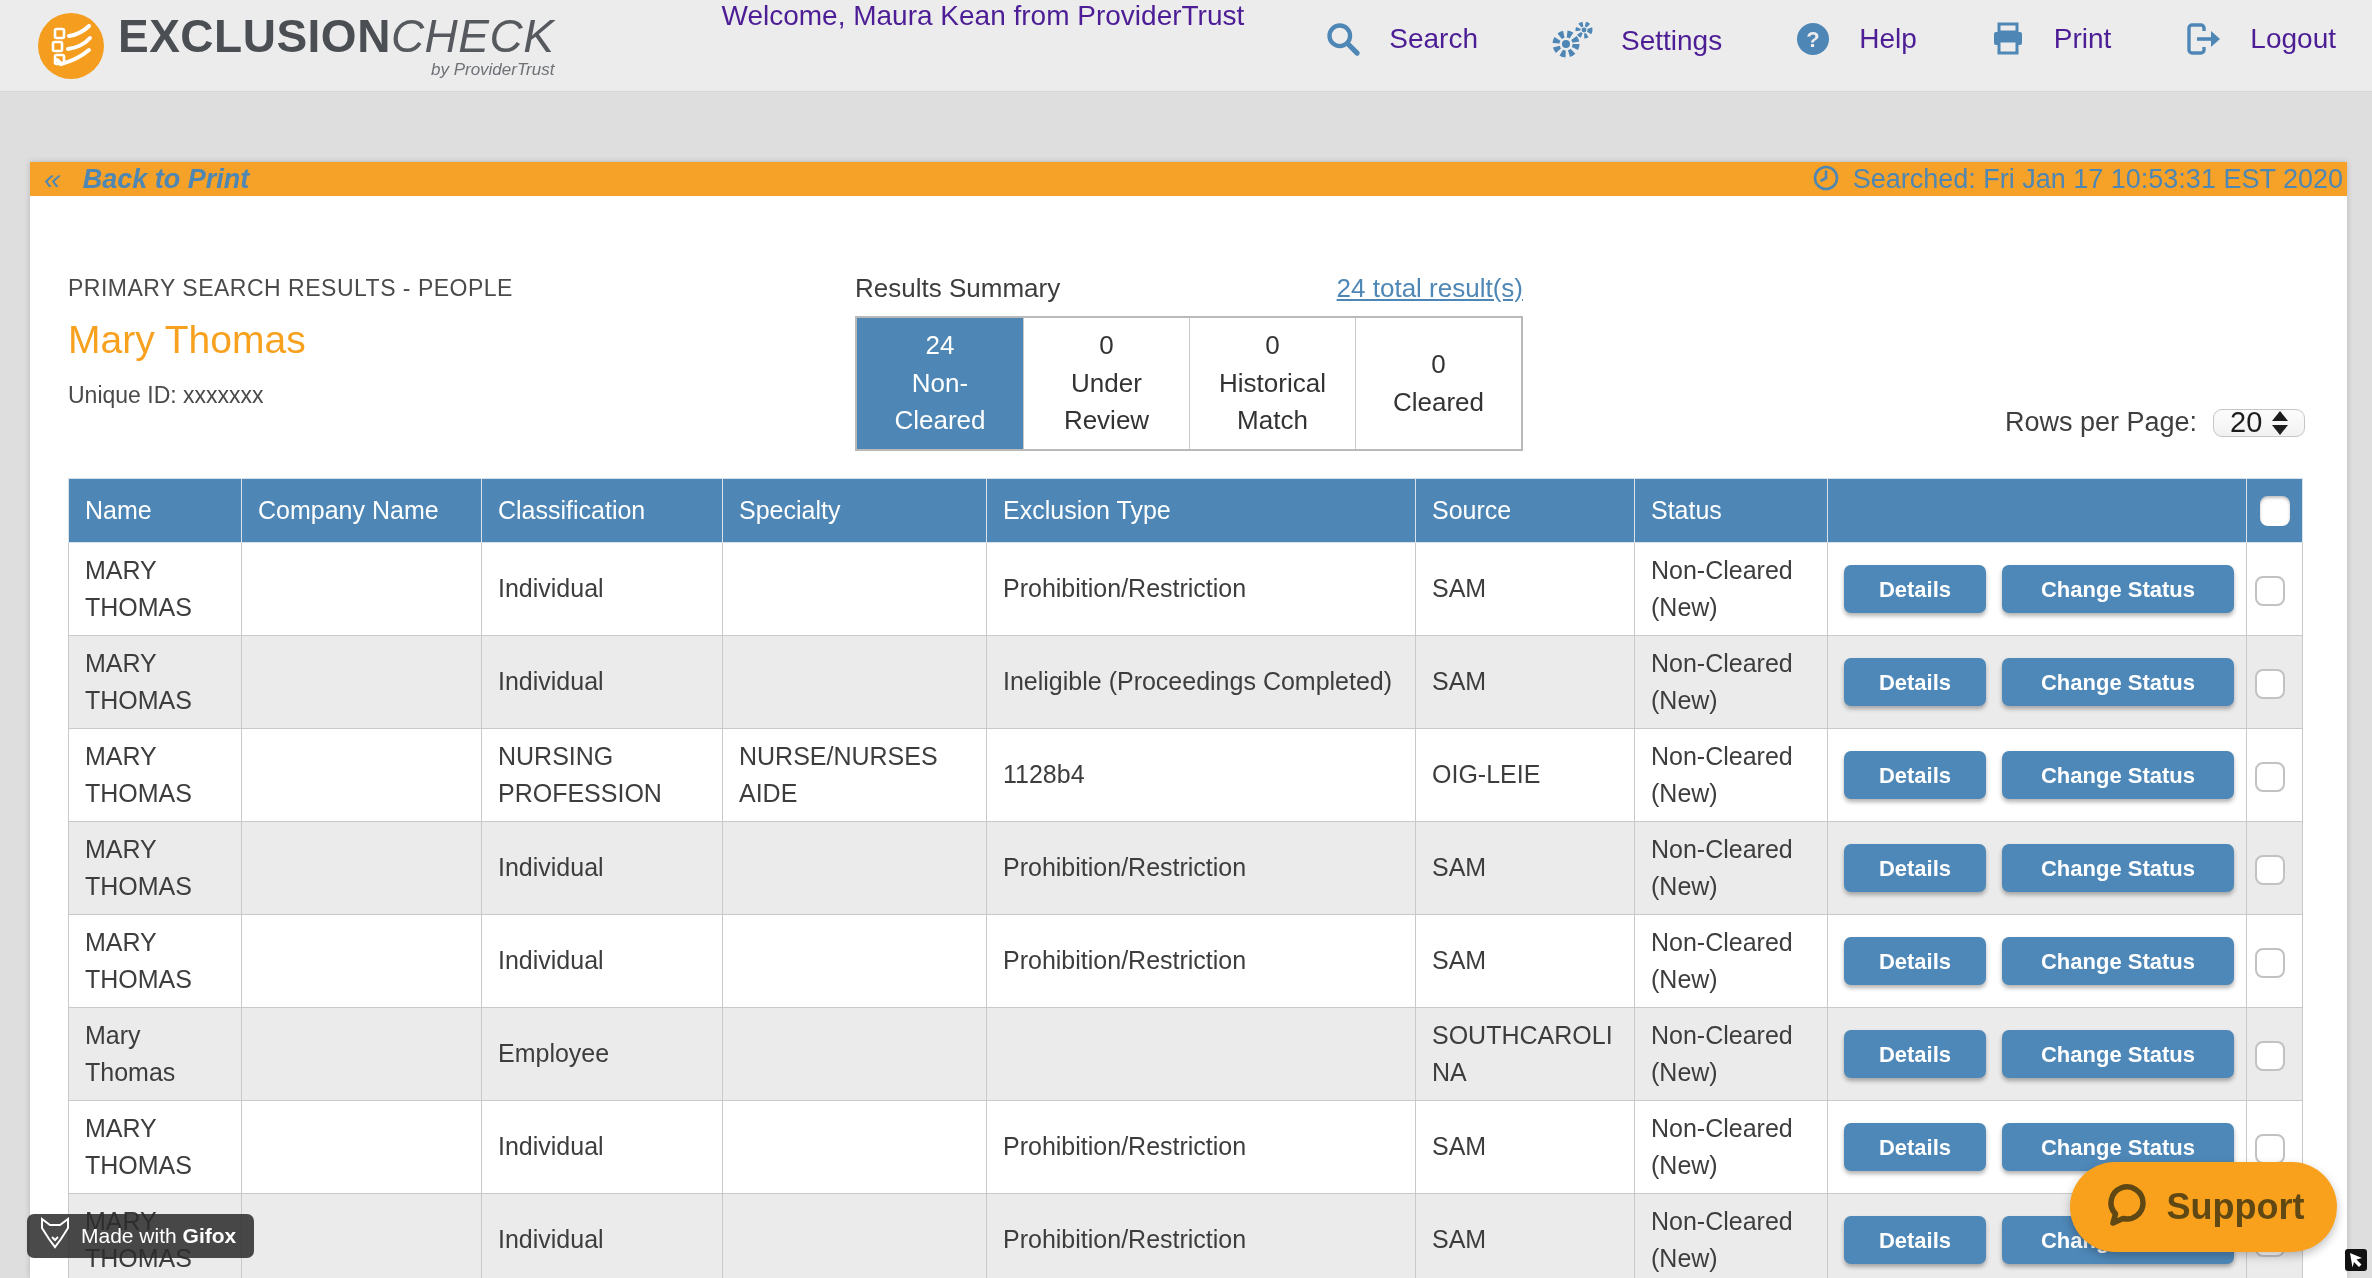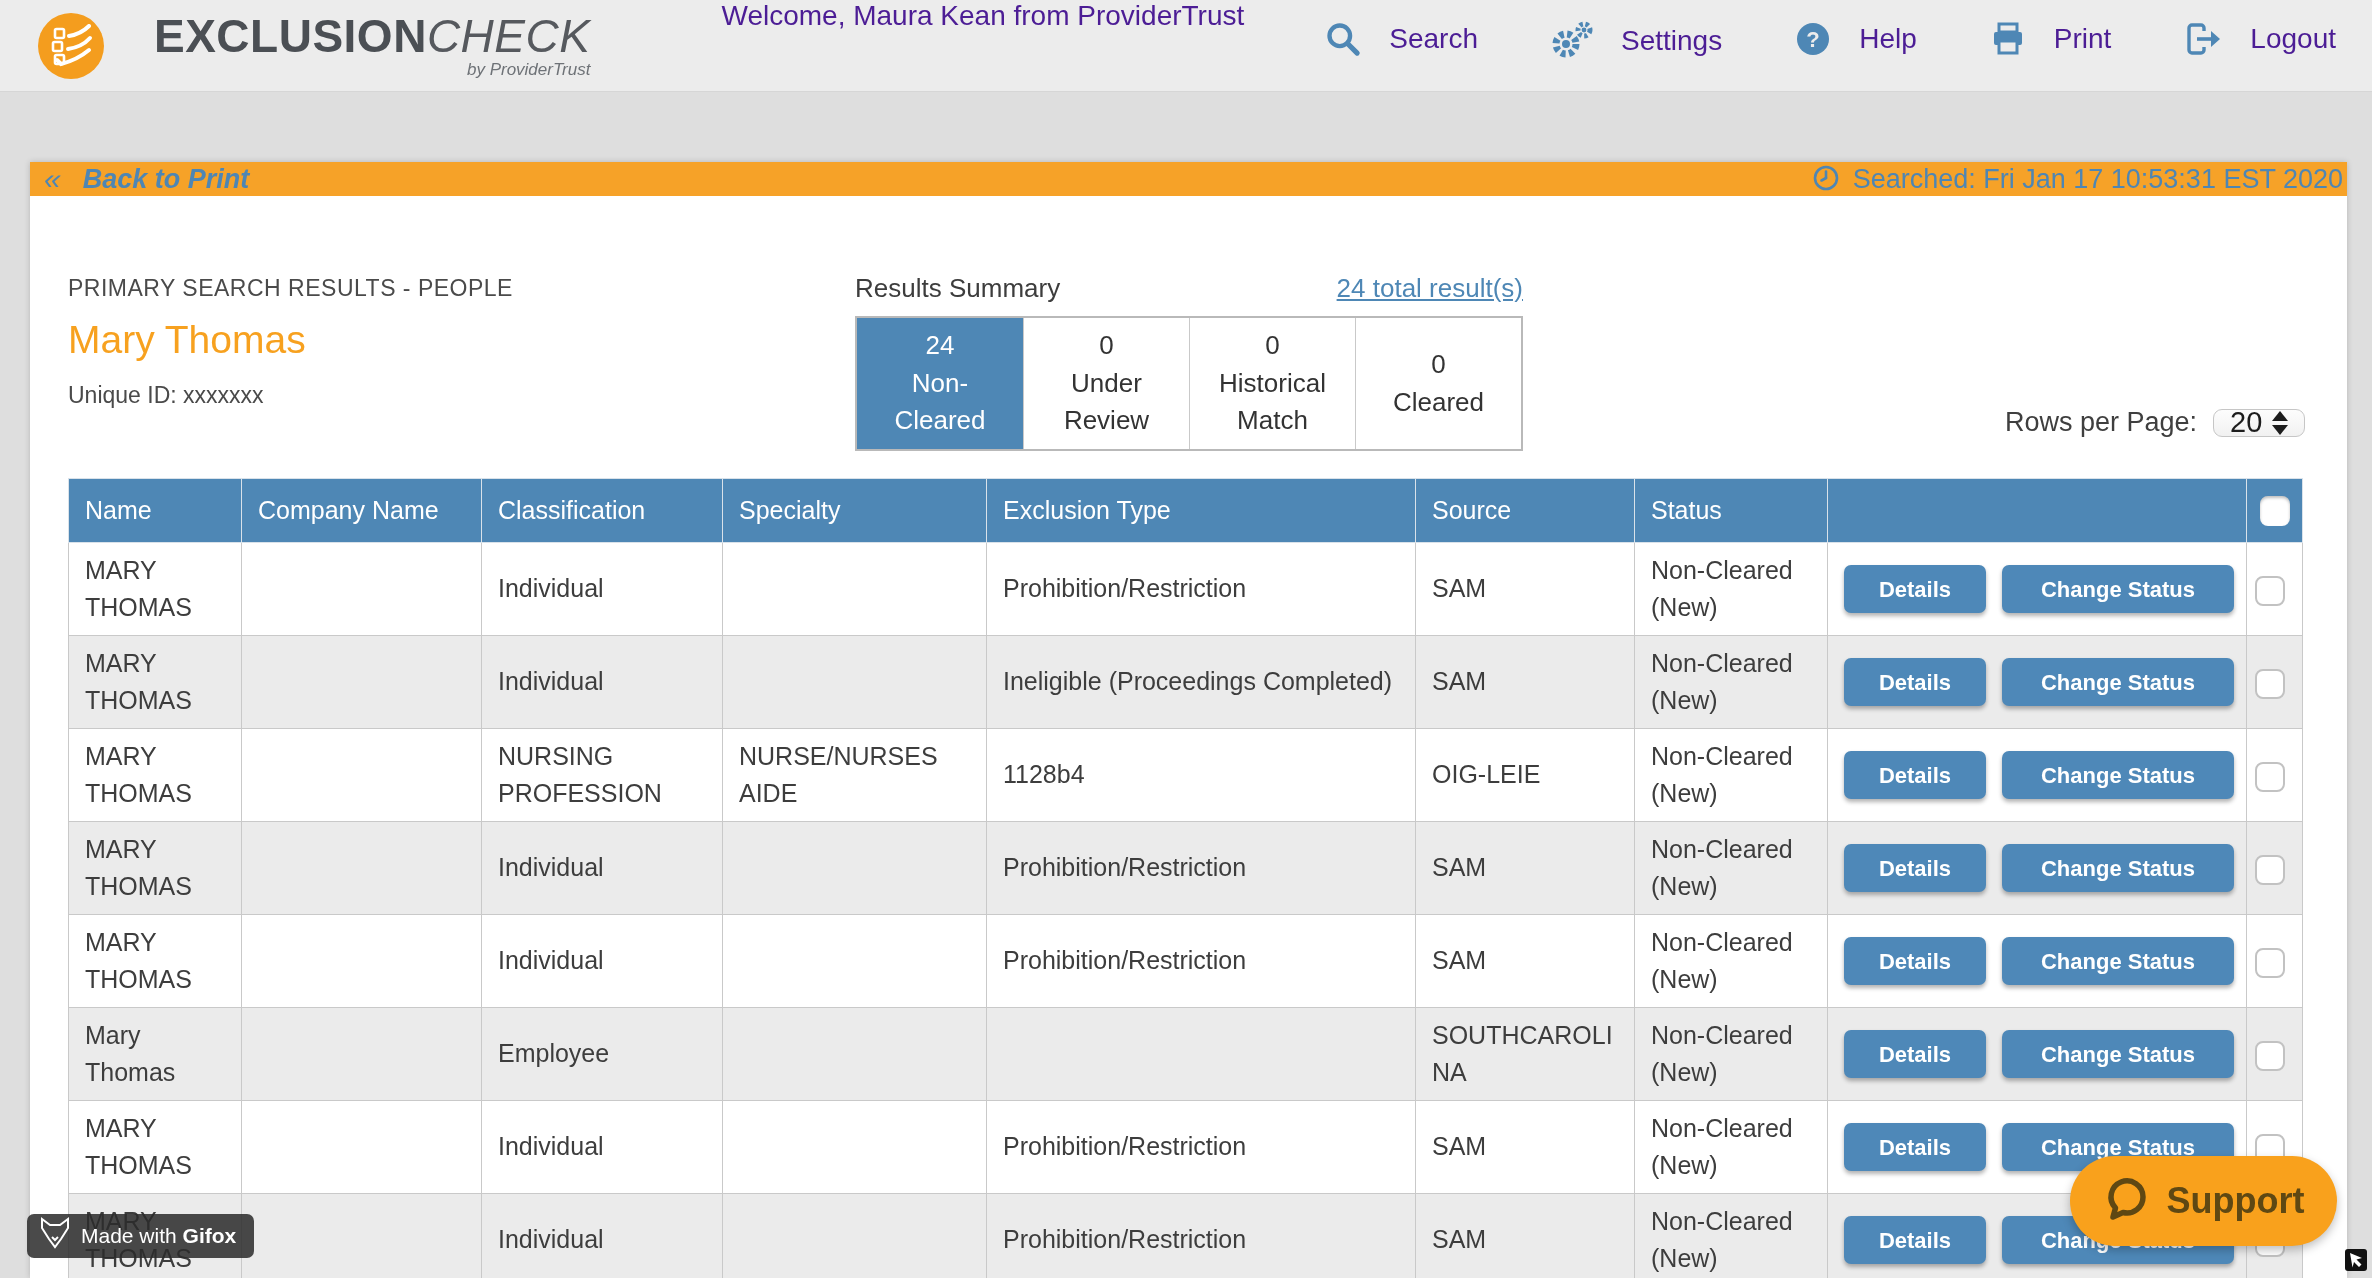--- a/index.html
+++ b/index.html
@@ -6,21 +6,21 @@
   html,body { width:2372px; height:1278px; overflow:hidden; }
   body { position:relative; background:#dedede; font-family:"Liberation Sans", sans-serif; }
 
   
   .top-header { position:absolute; top:0; left:0; width:2372px; height:92px;
     background:#ececec; border-bottom:1px solid #d6d6d6; display:flex; align-items:stretch; }
   .logo-wrap { display:flex; align-items:center; margin-left:38px; gap:14px; cursor:pointer; }
   .logo-circle { width:66px; height:66px; border-radius:50%; background:#f49d1e; display:flex; align-items:center; justify-content:center; }
   .brand-block { line-height:1; }
   .brand-line { font-size:46px; letter-spacing:.5px; }
-  .brand-main { font-weight:700; color:#4b4f54;margin-left:36px; }
+  .brand-main { font-weight:700; color:#4b4f54; }
   .brand-italic { font-style:italic; font-weight:300; color:#56595e; }
   .brand-byline { display:block; text-align:right; font-size:17px; font-style:italic; color:#6e7277; margin-top:2px; }
   .nav { margin-left:auto; display:flex; align-items:flex-start; color:#4c1d95; }
   .nav-welcome { display:flex; align-items:center; padding:0 44px; font-size:28px; }
   .nav-sep { width:1px; background:#d9d9d9; margin:4px 0; }
   .nav-item { display:flex; align-items:center; gap:28px; padding:0 36px; font-size:28px; cursor:pointer;margin-top:21px; }
   .nav-item svg { display:block; }
 
   
   .panel { position:absolute; left:30px; top:162px; width:2317px; height:1116px;
@@ -76,21 +76,21 @@
     box-shadow:0 3px 4px rgba(0,0,0,.3); user-select:none; }
   .btn-details { width:142px; }
   .btn-change { width:232px; }
   .cb-cell { text-align:center; padding-left:0 !important; }
   .cb { display:inline-block; width:30px; height:30px; border:2px solid #c2c2c2; border-radius:8px; background:#fff;
     cursor:pointer; vertical-align:middle; }
   .cb-header { display:inline-block; width:30px; height:30px; border-radius:8px; background:#fff;
     box-shadow:inset 0 2px 3px rgba(0,0,0,.25); cursor:pointer; vertical-align:middle; }
 
   
-  .support-pill { position:absolute; right:35px; bottom:32px; width:267px; height:90px; border-radius:45px;
+  .support-pill { position:absolute; right:35px; bottom:26px; width:267px; height:90px; border-radius:45px;
     background:#f9a11c; display:flex; align-items:center; justify-content:center; gap:16px;
     box-shadow:0 4px 10px rgba(0,0,0,.25); cursor:pointer; z-index:30; }
   .support-label { font-size:36px; font-weight:700; color:#5f4813; }
 
   .watermark { position:absolute; left:27px; bottom:20px; height:44px; padding:0 18px 0 12px; border-radius:7px;
     background:rgba(42,42,42,.85); display:flex; align-items:center; gap:10px; z-index:30; }
   .wm-text { color:#fff; font-size:21px; white-space:nowrap; }
   .wm-brand { font-weight:700; }
 
   .cursor-glyph { position:absolute; right:4px; bottom:2px; z-index:40; }

